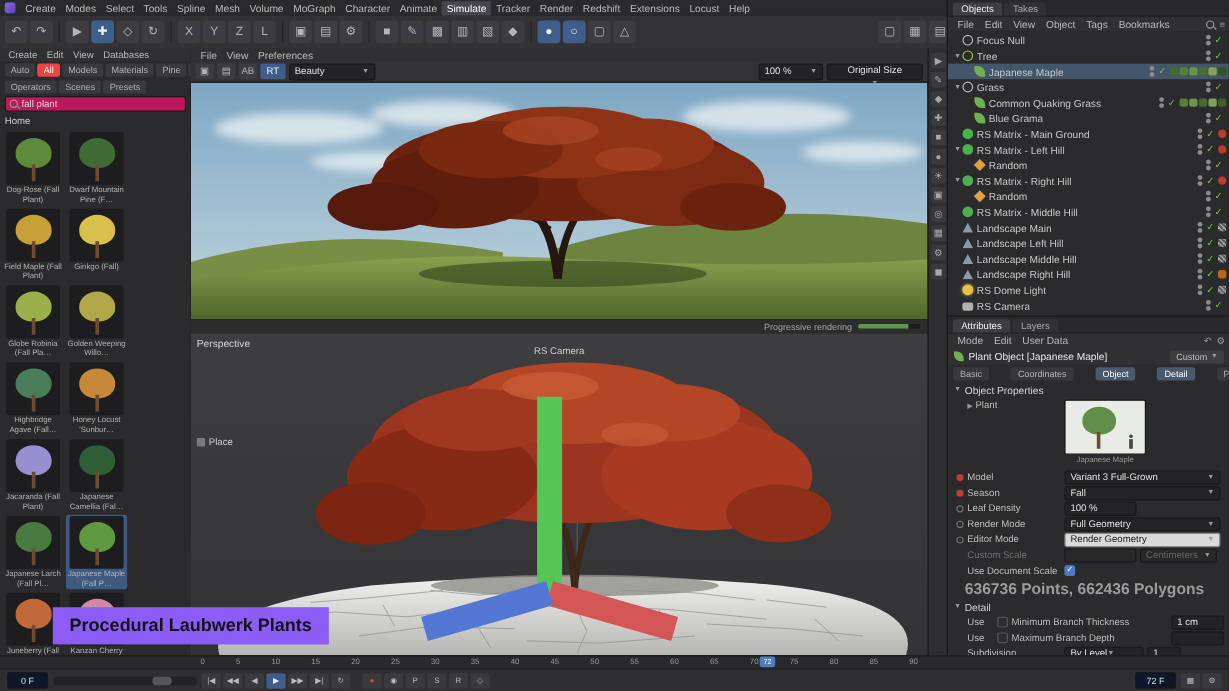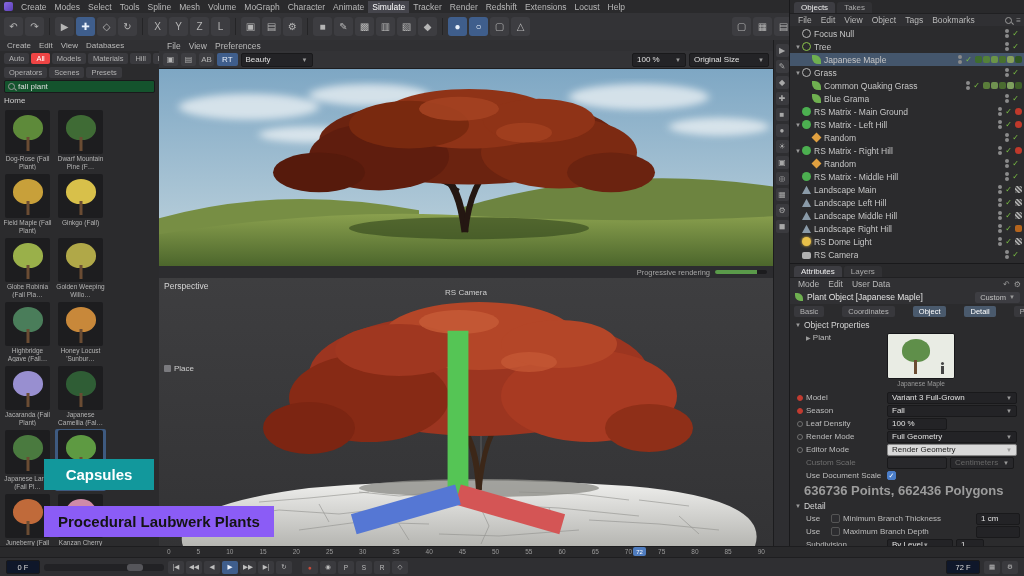--- a/index.html
+++ b/index.html
@@ -19,21 +19,21 @@
   .tb-sep{width:1px;height:17px;background:#242426;margin:0 3px;flex:none;}
   
   #asset-panel{left:0;top:40px;width:159px;height:506px;background:#2b2b2d;border-right:1px solid #1c1c1e;display:flex;flex-direction:column;}
   .ab-row{display:flex;align-items:center;gap:2px;padding:0 4px;flex:none;}
   .ab-menus{height:11px;background:#303033;}
   .ab-menus .mi{font-size:8px;padding:0 3px;}
   .ab-tabs{height:14px;}
   .tab{padding:1px 5px;font-size:7.5px;color:#b2b2b2;background:#3a3a3e;border-radius:2px;white-space:nowrap;}
   .tab.active{background:#ef4444;color:#fff;}
   .ab-search{height:15px;}
-  .searchbox{flex:1;height:11px;background:#14532d;border:1px solid #19191b;border-radius:2px;display:flex;align-items:center;gap:3px;padding:0 3px;font-size:8px;color:#ddd;}
+  .searchbox{flex:1;height:11px;background:#be185d;border:1px solid #19191b;border-radius:2px;display:flex;align-items:center;gap:3px;padding:0 3px;font-size:8px;color:#ddd;}
   .mag{width:5px;height:5px;border:1px solid #999;border-radius:50%;position:relative;flex:none;}
   .mag::after{content:"";position:absolute;width:3px;height:1px;background:#999;transform:rotate(45deg);right:-3px;bottom:-1px;}
   .ab-crumb{height:12px;font-size:8px;color:#cfcfcf;}
   #plant-grid{display:flex;flex-wrap:wrap;align-content:flex-start;padding:2px 1px;overflow:hidden;flex:1;}
   .pcell{width:49px;margin:1px;padding:1px;border-radius:2px;}
   .pcell.sel{background:#3e5a80;}
   .pthumb{width:45px;height:44px;background:#1d1d1f;border-radius:2px;position:relative;overflow:hidden;margin:0 auto;}
   .pcanopy{position:absolute;left:50%;top:5px;transform:translateX(-50%);width:30px;height:25px;border-radius:50% 50% 46% 46%;}
   .ptrunk{position:absolute;left:50%;bottom:3px;transform:translateX(-50%);width:3px;height:14px;background:#6b4c33;}
   .plabel{font-size:6.5px;line-height:7.5px;height:15px;overflow:hidden;text-align:center;color:#b4b4b4;margin-top:1px;}
@@ -206,21 +206,21 @@
         <span class="mi">Create</span>
         <span class="mi">Edit</span>
         <span class="mi">View</span>
         <span class="mi">Databases</span>
       </div>
     <div class="ab-row ab-tabs" id="ab-tabs">
         <span class="tab">Auto</span>
         <span class="tab active">All</span>
         <span class="tab">Models</span>
         <span class="tab">Materials</span>
-        <span class="tab">Hill</span>
+        <span class="tab">Pine</span>
         <span class="tab">Nodes</span>
       </div>
     <div class="ab-row ab-tabs" id="ab-subtabs">
         <span class="tab">Operators</span>
         <span class="tab">Scenes</span>
         <span class="tab">Presets</span>
       </div>
     <div class="ab-row ab-search">
       <div class="searchbox">
         <span class="mag"></span>
@@ -347,21 +347,21 @@
       <span class="rt-btn">RT</span>
       <span class="dd" style="width:62px;">
         <span>Beauty</span>
           <i class="dda">▼</i>
       </span>
       <span style="flex:1;"></span>
       <span class="dd" style="width:44px;">
         <span>100 %</span>
           <i class="dda">▼</i>
       </span>
-      <span class="dd" style="width:70px;">
+      <span class="dd" style="width:70px;flex-direction:column;">
         <span>Original Size</span>
           <i class="dda">▼</i>
       </span>
     </div>
     <div class="rv-canvas">
       <svg viewBox="0 0 614 198" preserveAspectRatio="none">
         <defs>
           <linearGradient id="sky" x1="0" y1="0" x2="0" y2="1">
             <stop offset="0" stop-color="#7ea7c4"></stop>
               <stop offset="1" stop-color="#c2d5de"></stop>
@@ -967,15 +967,14 @@
         <span class="tbtn">◇</span>
       </span>
     <span class="bsp"></span>
     <span class="bfield">72 F</span>
     <span id="bb-icons" style="display:flex;gap:2px;">
         <span class="tbtn">▦</span>
         <span class="tbtn">⚙</span>
       </span>
   </div>
 
-  <div id="capsules-badge" class="abs">Capsules</div>
   <div id="title-badge" class="abs">Procedural Laubwerk Plants</div>
 </div>
 
 </body></html>

